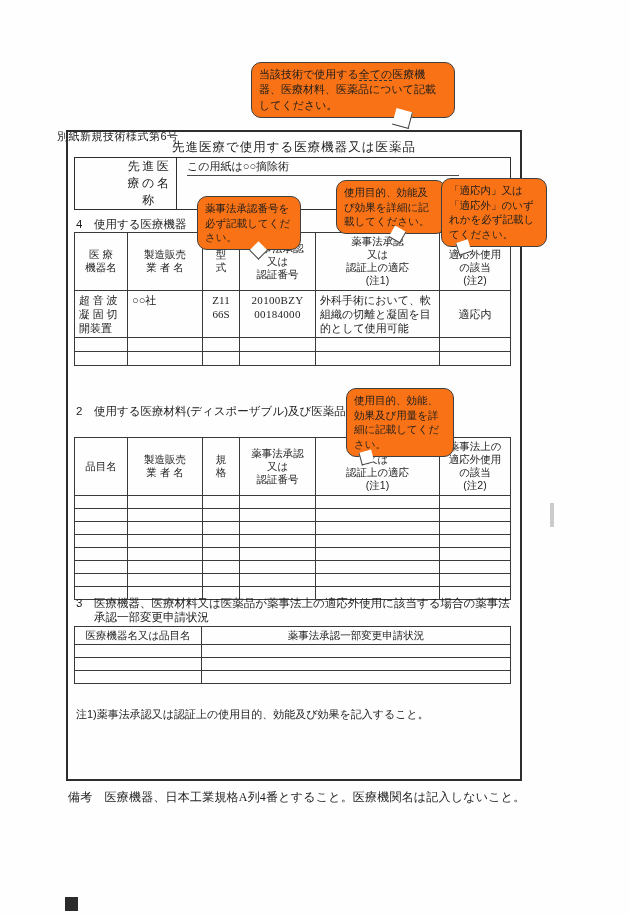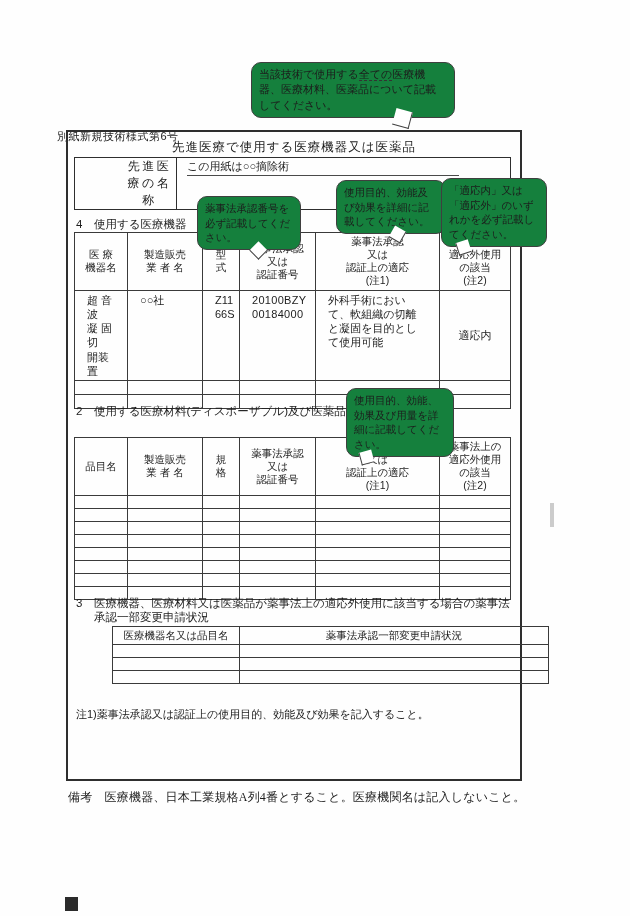--- a/index.html
+++ b/index.html
@@ -29,40 +29,40 @@
   .sec-heading { position:absolute; left:8px; font-size:11.5px; }
   .s1 { top:85px; }
   .s2 { top:272px; }
   .s3 { top:464px; width:442px; padding-left:18px; text-indent:-18px; line-height:1.25; }
 
   .grid { position:absolute; left:6px; width:436px; background:#fff0; }
   .grid th, .grid td { border:1px solid #3a3a3a; font-weight:normal; font-size:10.5px; }
   .grid { border:1.5px solid #2e2e2e; }
   .t1 { top:100px; }
   .t2 { top:305px; }
-  .t3 { top:494px;margin-left:38px; }
+  .t3 { top:494px; }
   .grid th { text-align:center; vertical-align:middle; white-space:pre-line; line-height:1.25; padding:2px; }
   .t1 th { height:57px; }
   .t2 th { height:55px; }
   .t3 th { height:17px; }
-  .t1 td.data { vertical-align:top; padding:2px 12px; white-space:pre-line; font-size:11px; line-height:1.3; }
+  .t1 td.data { vertical-align:top; padding:2px 4px; white-space:pre-line; font-size:11px; line-height:1.3;font-family:Liberation Serif, serif; }
   .cell-left  { text-align:left; }
   .cell-center{ text-align:center; }
   .cell-mid   { vertical-align:middle !important; text-align:center; }
   .num { font-size:10px; letter-spacing:0.3px; }
   .empty td { height:14px; }
   .t2 .empty td, .t3 .empty td { height:13px; }
 
   .note { position:absolute; left:8px; width:442px; font-size:11px; line-height:1.35;
     padding-left:23px; text-indent:-23px; }
   .n1 { top:575px; }
   .n2 { top:591px; }
 
   
-  .bubble { position:absolute; background:#15803d; border:1.5px solid #3f3f3f;
+  .bubble { position:absolute; background:#f97316; border:1.5px solid #3f3f3f;
     border-radius:10px; font-size:10.5px; line-height:1.4; padding:4px 7px; z-index:8; }
   .tail { position:absolute; width:13px; height:13px; background:#ffffff;
     border-right:1.6px solid #3f3f3f; border-bottom:1.6px solid #3f3f3f; z-index:9; }
   .b1 { left:251px; top:62px;  width:204px; font-size:11px; }
   .b1 .tail { width:17px; height:17px; bottom:-10px; left:142px; transform:rotate(15deg); }
   .b2 { left:197px; top:196px; width:104px; }
   .b2 .tail { bottom:-8px; left:54px; transform:rotate(45deg); }
   .b3 { left:336px; top:180px; width:110px; }
   .b3 .tail { bottom:-8px; left:54px; transform:rotate(30deg); }
   .b4 { left:441px; top:178px; width:106px; }

